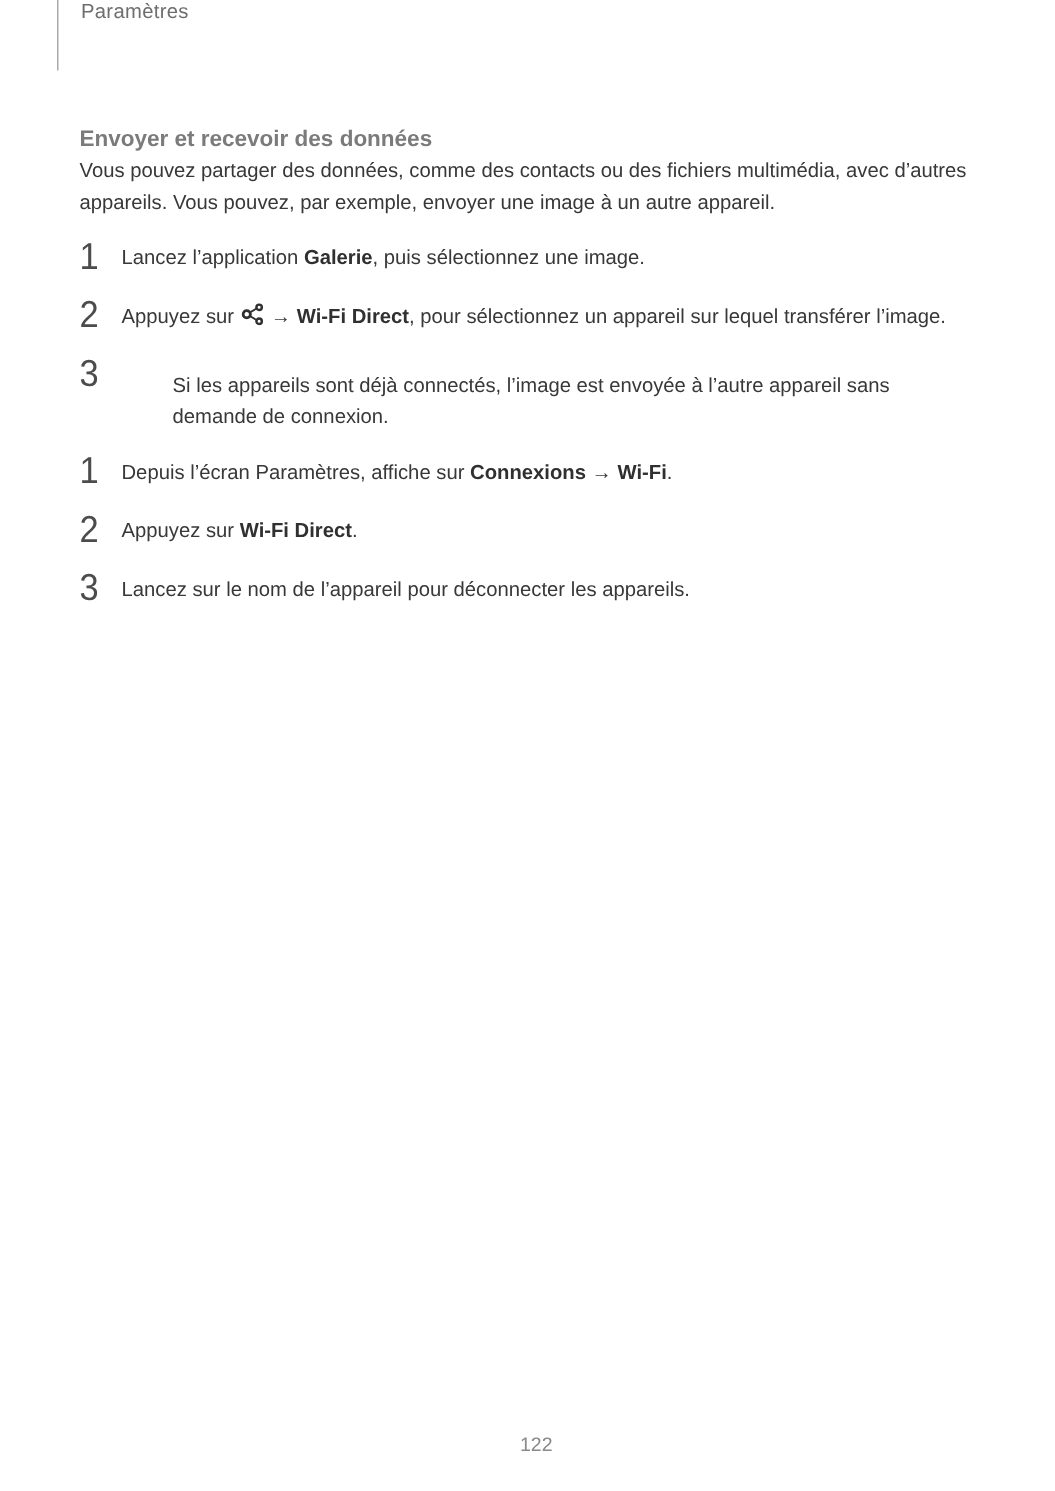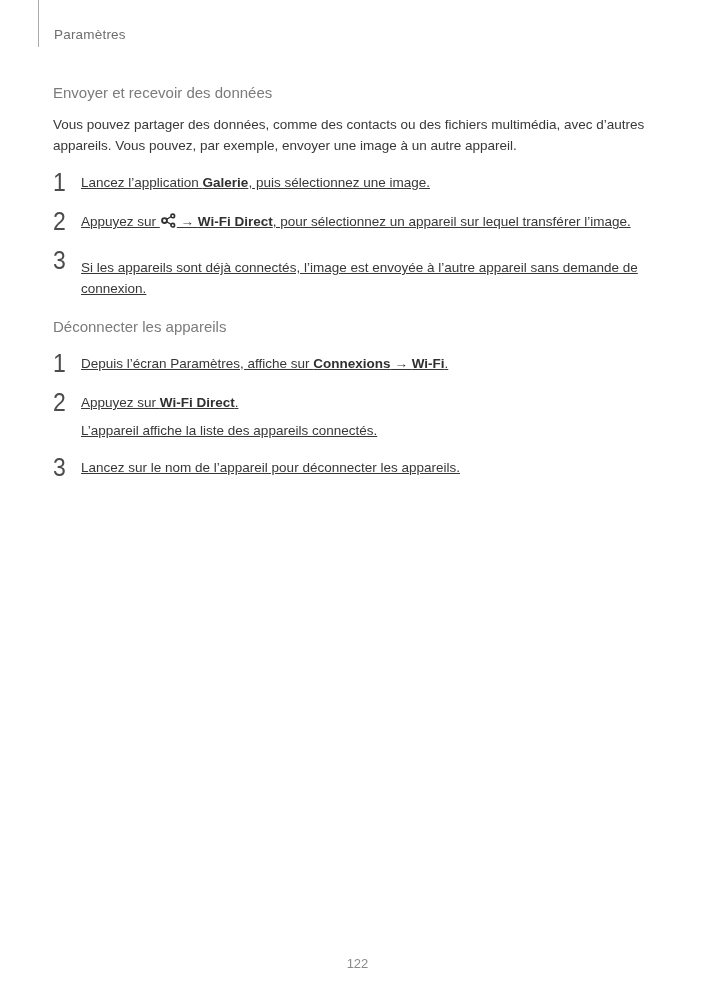--- a/index.html
+++ b/index.html
@@ -14,43 +14,41 @@
     width: 703px; height: 994px;
     position: relative;
     background: #ffffff;
   }
   
   .doc-header {
     margin-left: 38px;
     height: 47px;
     border-left: 1px solid #aaaaaa;
     display: flex;
-    align-items: flex-end;
     padding-left: 15px;
     padding-bottom: 5px;
   }
   .breadcrumb {
     color: #6e6e6e;
     font-size: 13.5px;
     letter-spacing: 0.2px;
   }
   
   .content {
     padding: 0 50px 0 53px;
   }
   .section-heading {
     color: #7b7b7b;
-    font-weight: normal;
+    font-weight: bold;
     font-size: 15px;
     line-height: 20px;
   }
   .section-heading.first { margin-top: 36px; }
   .section-heading.second { margin-top: 18px; }
   .intro {
-    margin-top: 11px;
     font-size: 13.5px;
     line-height: 21px;
     color: #383838;
   }
   
   .step {
     display: flex;
     margin-top: 14px;
   }
   .step-number {
@@ -62,24 +60,23 @@
     color: #4c4c4c;
     transform: scaleX(0.92);
     transform-origin: left top;
   }
   .step-body {
     flex: 1;
     padding-top: 2px;
     font-size: 13.5px;
     line-height: 21px;
     color: #383838;
-    text-decoration: underline;
   }
   .step-text .b { font-weight: bold; color: #303030; }
-  .step-note { margin-top: 7px; }
+  .step-note { margin-top: 7px; margin-left: 34px; }
   
   .inline-icon {
     display: inline-block;
     width: 15px; height: 15px;
     vertical-align: -2px;
     margin: 0 1px;
   }
   
   .footer {
     position: absolute;
@@ -126,34 +123,32 @@
       </div>
     </div>
 
     <div class="step">
       <div class="step-number">3</div>
       <div class="step-body">
         <div class="step-note">Si les appareils sont déjà connectés, l’image est envoyée à l’autre appareil sans demande de connexion.</div>
       </div>
     </div>
 
-    <div class="section-heading second">Déconnecter les appareils</div>
 
     <div class="step">
       <div class="step-number">1</div>
       <div class="step-body">
         <span class="step-text"><span>Depuis l’écran Paramètres, affiche sur </span><span class="b">Connexions</span><span> → </span><span class="b">Wi-Fi</span><span>.</span></span>
       </div>
     </div>
 
     <div class="step">
       <div class="step-number">2</div>
       <div class="step-body">
         <span class="step-text"><span>Appuyez sur </span><span class="b">Wi-Fi Direct</span><span>.</span></span>
-        <div class="step-note">L’appareil affiche la liste des appareils connectés.</div>
       </div>
     </div>
 
     <div class="step">
       <div class="step-number">3</div>
       <div class="step-body">
         <span class="step-text"><span>Lancez sur le nom de l’appareil pour déconnecter les appareils.</span></span>
       </div>
     </div>
 

